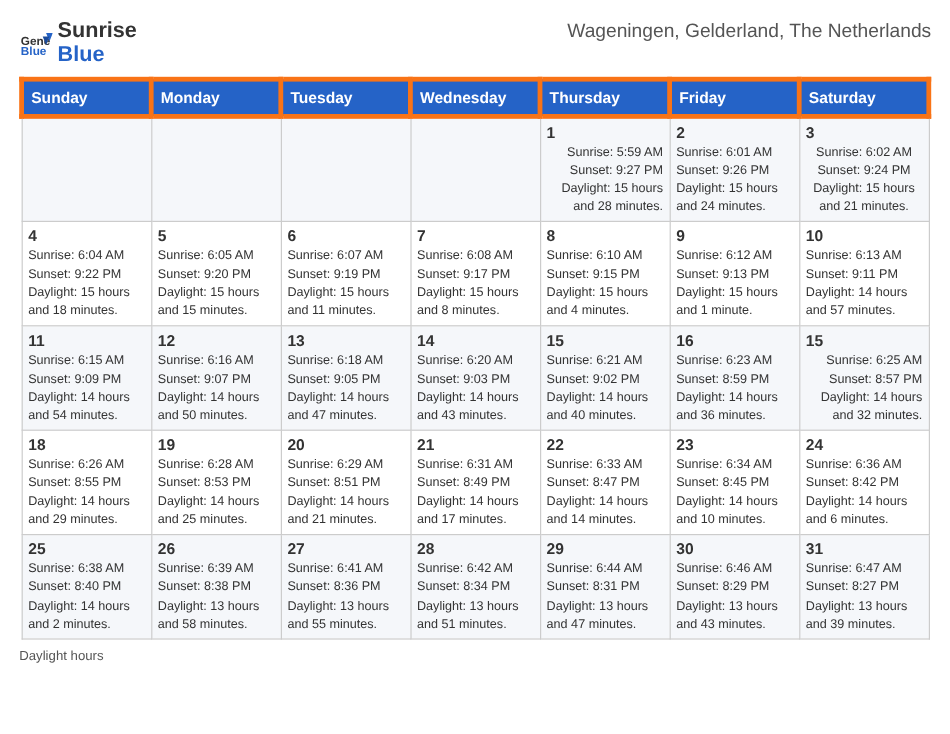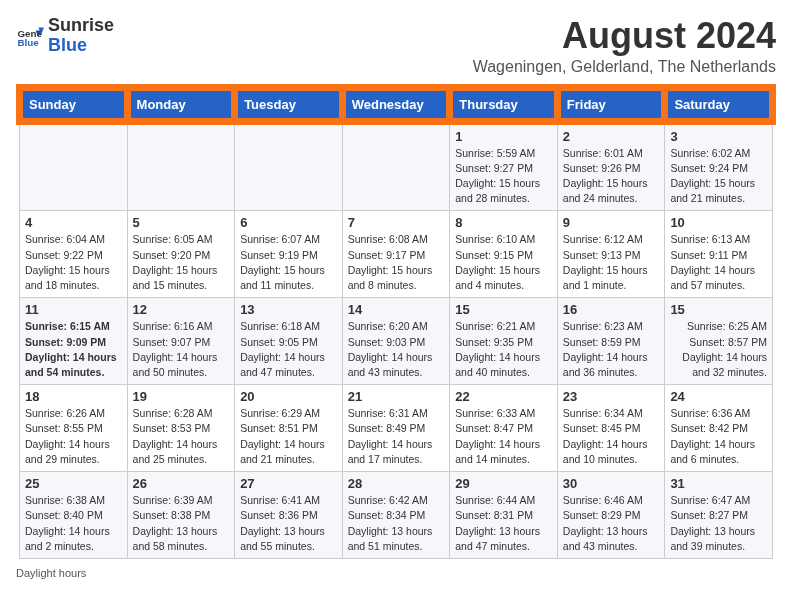--- a/index.html
+++ b/index.html
@@ -51,21 +51,21 @@
       border-collapse: collapse;
       font-size: 11px;
     }
     .calendar thead tr th {
       background-color: #2563c7;
       color: #fff;
       text-align: left;
       padding: 6px 6px;
       font-size: 13px;
       font-weight: bold;
-      border: 7px solid #f97316;
+      border: 4px solid #f97316;
     }
     .calendar tbody tr td {
       border: 1px solid #ccc;
       vertical-align: top;
       padding: 4px 5px;
       width: calc(100% / 7);
       min-height: 80px;
       background: #fff;
     }
     .calendar tbody tr:nth-child(odd) td {
@@ -107,21 +107,20 @@
       <polygon points="28,12 36,12 32,22" fill="#1a4a9a"></polygon>
     </svg>
     <div>
       <div class="logo-text">
         <span class="logo-general">Sunrise</span><br>
         <span class="logo-blue">Blue</span>
       </div>
     </div>
   </div>
   <div class="title-area">
-    <div class="month-year">August 2024</div>
     <div class="location">Wageningen, Gelderland, The Netherlands</div>
   </div>
 </div>
 
 <table class="calendar">
   <thead>
     <tr>
     <th>Sunday</th>
         <th>Monday</th>
         <th>Tuesday</th>
@@ -132,35 +131,35 @@
       </tr>
   </thead>
   <tbody id="calendar-body">
   <tr>
         <td class="empty-cell"></td>
         <td class="empty-cell"></td>
         <td class="empty-cell"></td>
         <td class="empty-cell"></td>
         <td>
           <span class="day-number">1</span>
-          <div class="day-detail" style="white-space: pre-line;">Sunrise: 5:59 AM
+          <div class="day-detail" style="white-space: pre-line; text-align: right;">Sunrise: 5:59 AM
 Sunset: 9:27 PM
 Daylight: 15 hours
 and 28 minutes.</div>
         </td>
         <td>
           <span class="day-number">2</span>
           <div class="day-detail" style="white-space: pre-line;">Sunrise: 6:01 AM
 Sunset: 9:26 PM
 Daylight: 15 hours
 and 24 minutes.</div>
         </td>
         <td>
           <span class="day-number">3</span>
-          <div class="day-detail" style="white-space: pre-line;">Sunrise: 6:02 AM
+          <div class="day-detail" style="white-space: pre-line; text-align: center;">Sunrise: 6:02 AM
 Sunset: 9:24 PM
 Daylight: 15 hours
 and 21 minutes.</div>
         </td>
       </tr>
       <tr>
         <td>
           <span class="day-number">4</span>
           <div class="day-detail" style="white-space: pre-line;">Sunrise: 6:04 AM
 Sunset: 9:22 PM
@@ -206,21 +205,21 @@
           <span class="day-number">10</span>
           <div class="day-detail" style="white-space: pre-line;">Sunrise: 6:13 AM
 Sunset: 9:11 PM
 Daylight: 14 hours
 and 57 minutes.</div>
         </td>
       </tr>
       <tr>
         <td>
           <span class="day-number">11</span>
-          <div class="day-detail" style="white-space: pre-line; font-weight: bold;">Sunrise: 6:15 AM
+          <div class="day-detail" style="white-space: pre-line;">Sunrise: 6:15 AM
 Sunset: 9:09 PM
 Daylight: 14 hours
 and 54 minutes.</div>
         </td>
         <td>
           <span class="day-number">12</span>
           <div class="day-detail" style="white-space: pre-line;">Sunrise: 6:16 AM
 Sunset: 9:07 PM
 Daylight: 14 hours
 and 50 minutes.</div>
@@ -235,21 +234,21 @@
         <td>
           <span class="day-number">14</span>
           <div class="day-detail" style="white-space: pre-line;">Sunrise: 6:20 AM
 Sunset: 9:03 PM
 Daylight: 14 hours
 and 43 minutes.</div>
         </td>
         <td>
           <span class="day-number">15</span>
           <div class="day-detail" style="white-space: pre-line;">Sunrise: 6:21 AM
-Sunset: 9:35 PM
+Sunset: 9:02 PM
 Daylight: 14 hours
 and 40 minutes.</div>
         </td>
         <td>
           <span class="day-number">16</span>
           <div class="day-detail" style="white-space: pre-line;">Sunrise: 6:23 AM
 Sunset: 8:59 PM
 Daylight: 14 hours
 and 36 minutes.</div>
         </td>

